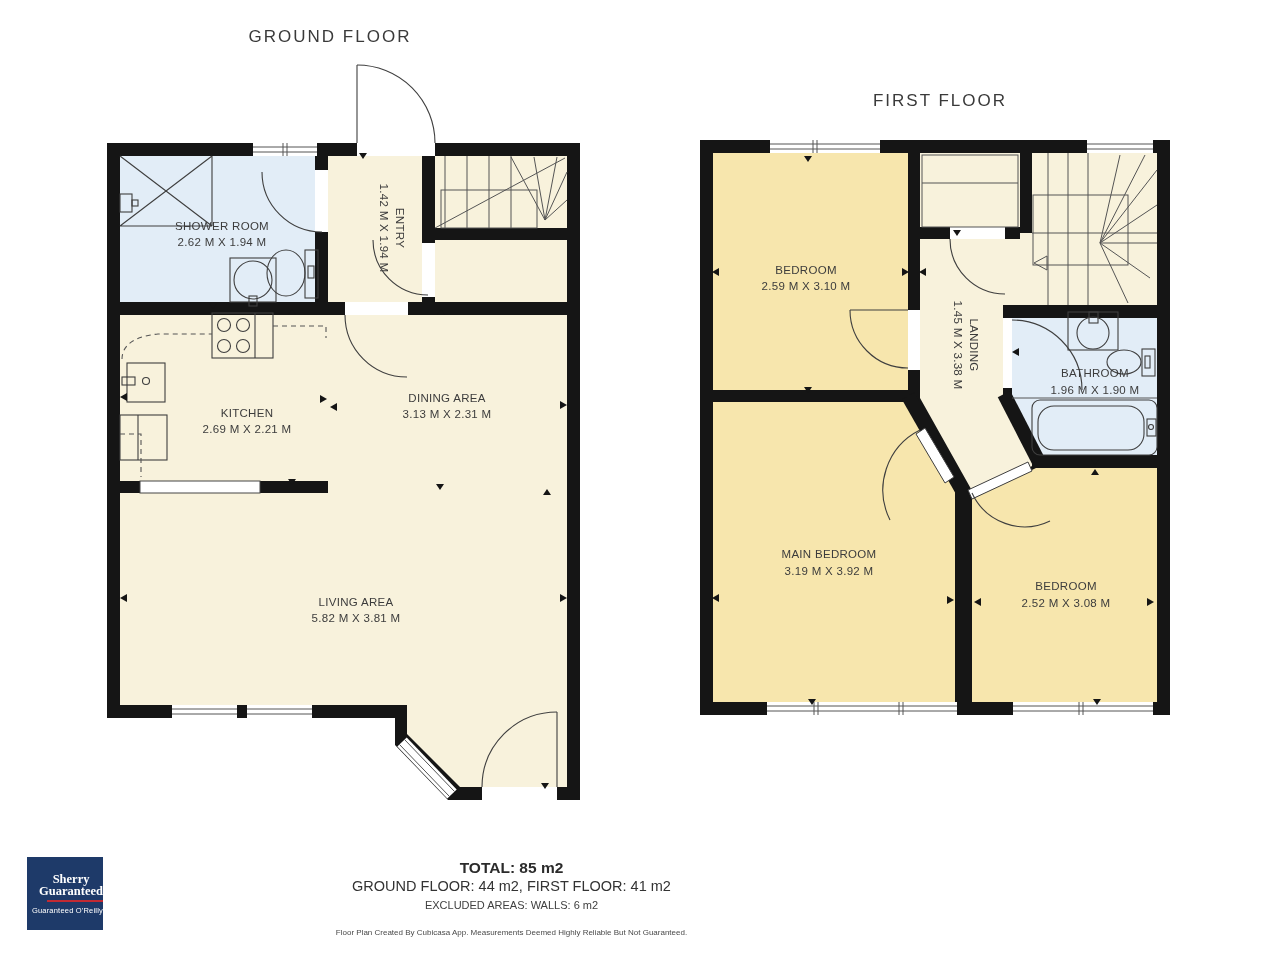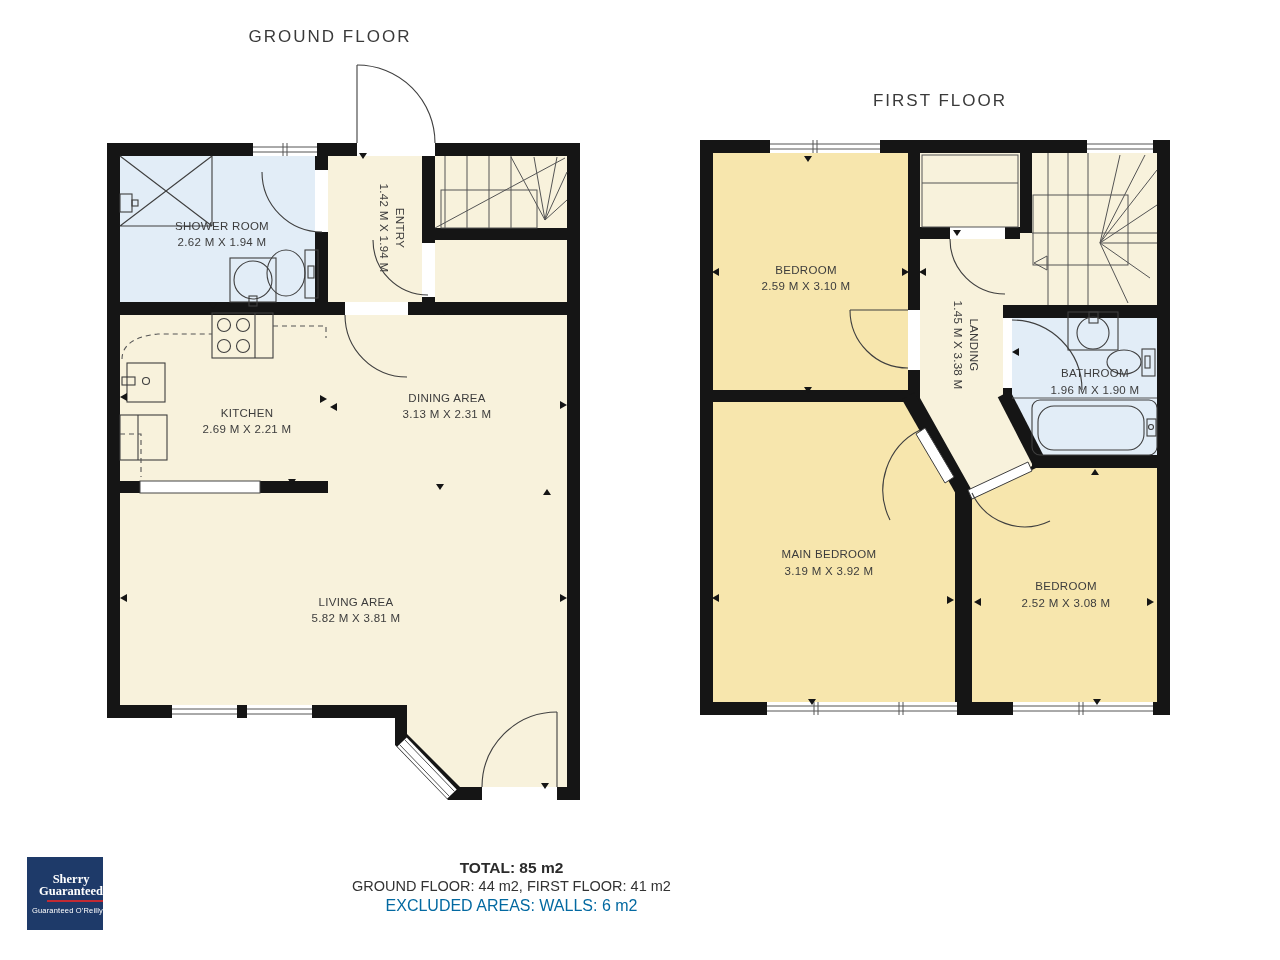--- a/index.html
+++ b/index.html
@@ -29,21 +29,21 @@
   .arrow{fill:var(--wall);}
   .leaf{fill:#ffffff;stroke:var(--line);stroke-width:1;}
   text{fill:var(--text);}
   .title{font-size:17px;letter-spacing:2px;fill:#3a3a3a;}
   .room{font-size:11.5px;letter-spacing:.3px;}
   .footer{
     position:absolute;left:0;top:858px;width:1023px;text-align:center;color:#2b2b2b;
   }
   .footer .total{font-size:15.5px;font-weight:bold;line-height:19px;}
   .footer .floors{font-size:14.5px;line-height:19px;color:#333;}
-  .footer .excluded{font-size:16px;line-height:19px;color:#0369a1;}
+  .footer .excluded{font-size:11px;line-height:19px;color:#404040;}
   .footer .disclaimer{font-size:8px;color:#4a4a4a;margin-top:13px;}
   .logo{
     position:absolute;left:27px;top:857px;width:76px;height:73px;background:var(--navy);
     display:flex;flex-direction:column;align-items:flex-end;justify-content:center;
   }
   .logo .brand{
     font-family:"Liberation Serif", serif;font-weight:bold;color:#fff;
     font-size:12.5px;line-height:12px;text-align:center;
   }
   .logo .rule{width:56px;height:2px;background:var(--red);margin:3px 0 4px 0;}
@@ -297,20 +297,21 @@
     <text class="room" x="829" y="575" text-anchor="middle">3.19 M X 3.92 M</text>
     <text class="room" x="1066" y="590" text-anchor="middle">BEDROOM</text>
     <text class="room" x="1066" y="607" text-anchor="middle">2.52 M X 3.08 M</text>
   </g>
 </svg>
 
 <div class="footer">
   <div class="total">TOTAL: 85 m2</div>
   <div class="floors">GROUND FLOOR: 44 m2, FIRST FLOOR: 41 m2</div>
   <div class="excluded">EXCLUDED AREAS: WALLS: 6 m2</div>
+  <div class="disclaimer">Floor Plan Created By Cubicasa App. Measurements Deemed Highly Reliable But Not Guaranteed.</div>
 </div>
 
 <div class="logo">
   <div class="brand">
     <div>Sherry</div>
     <div>Guaranteed</div>
   </div>
   <div class="rule"></div>
   <div class="agent">Guaranteed O'Reilly</div>
 </div>

